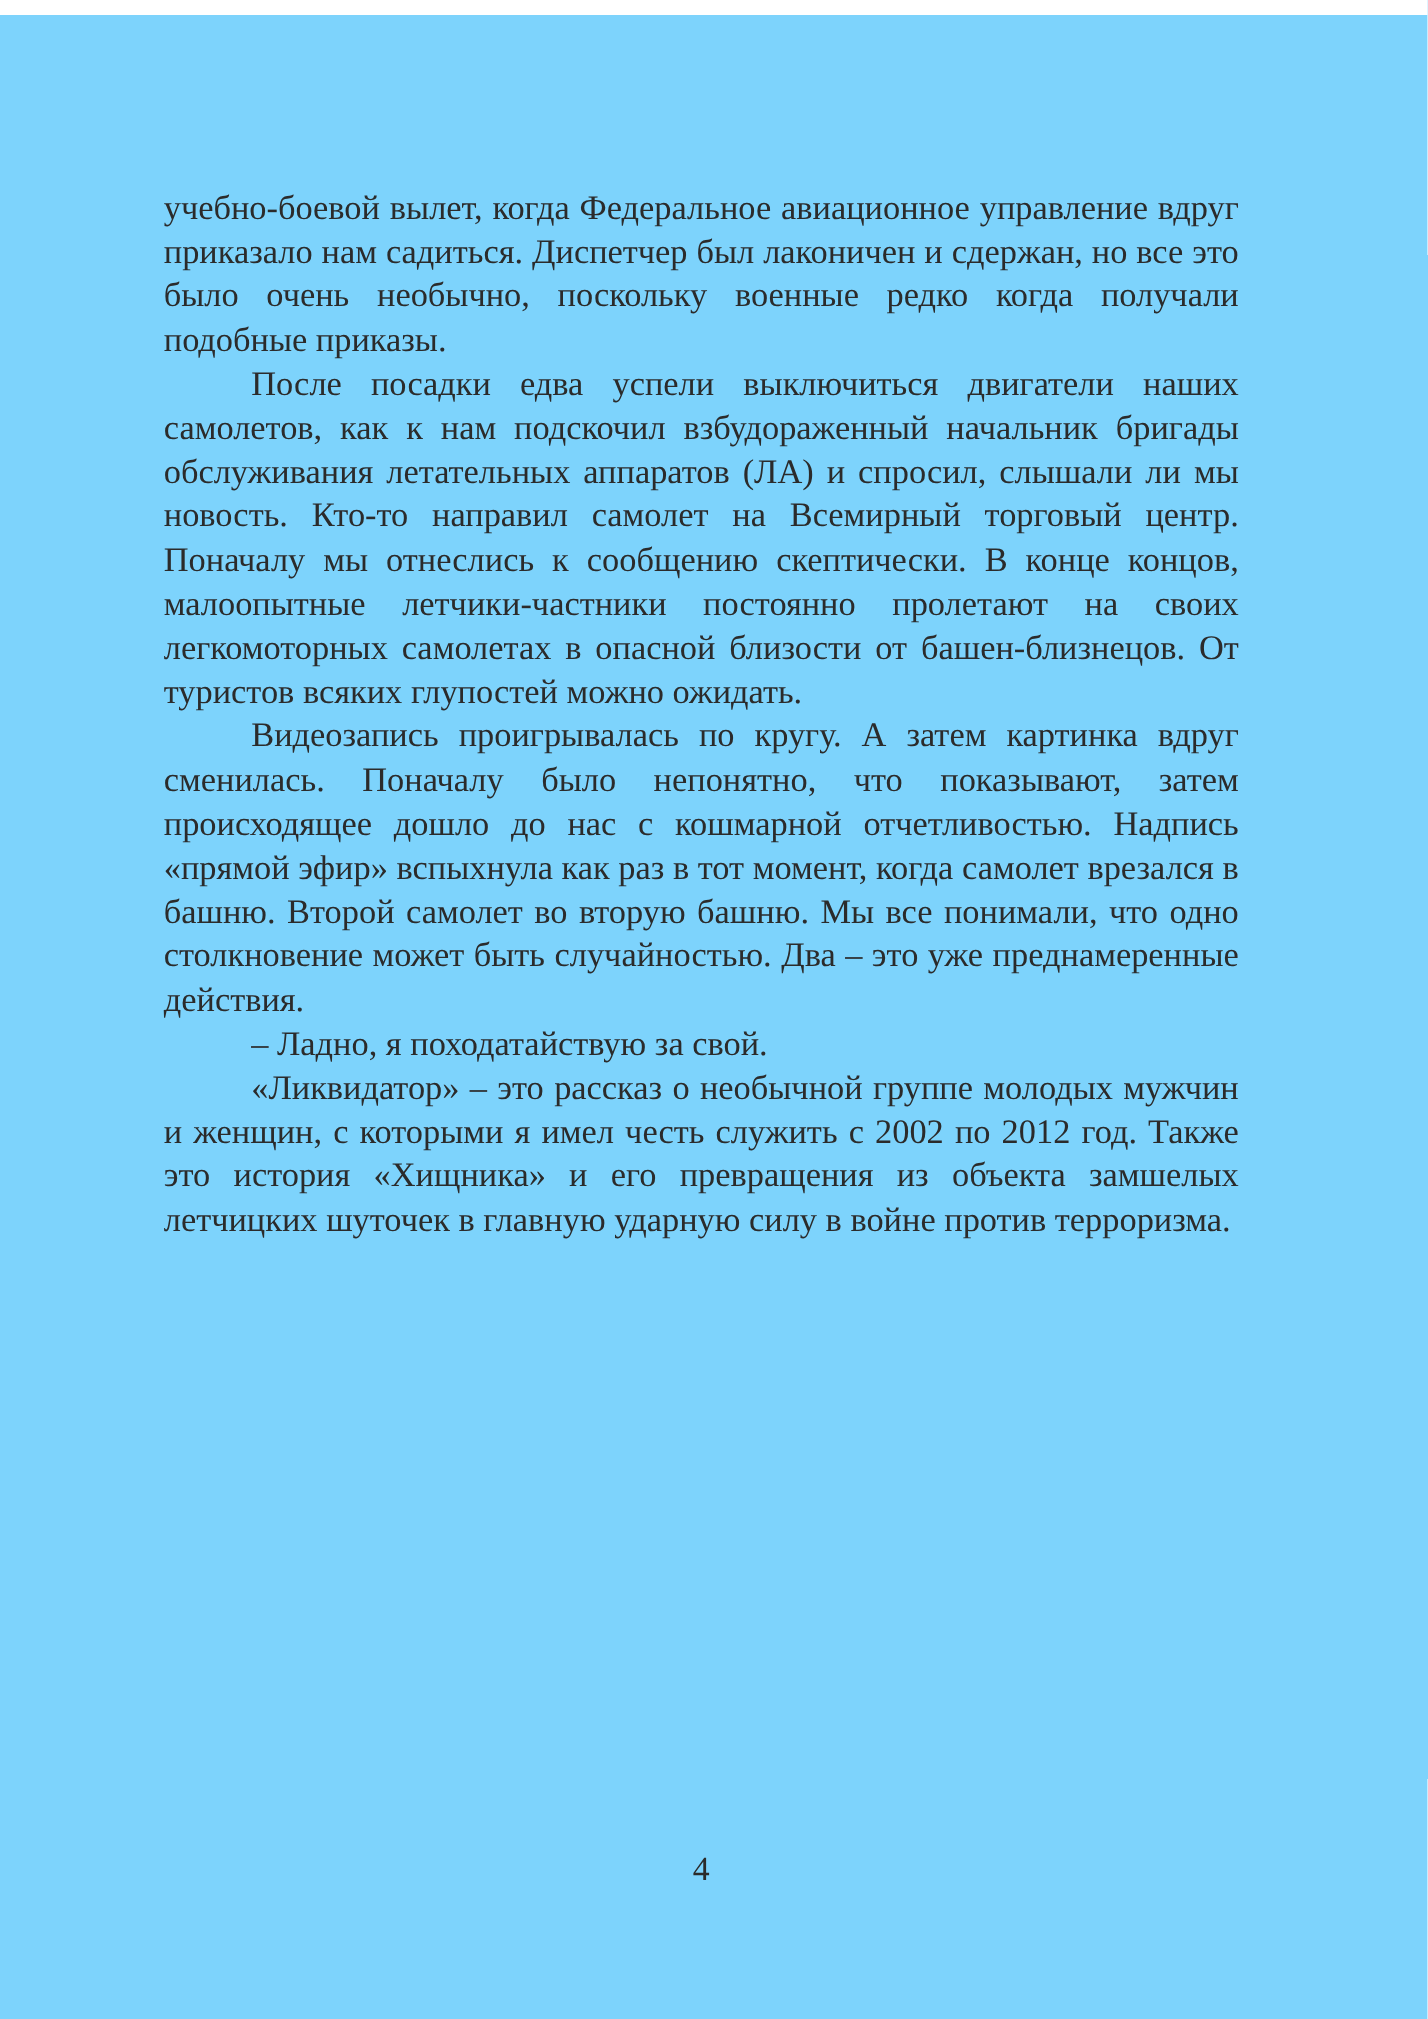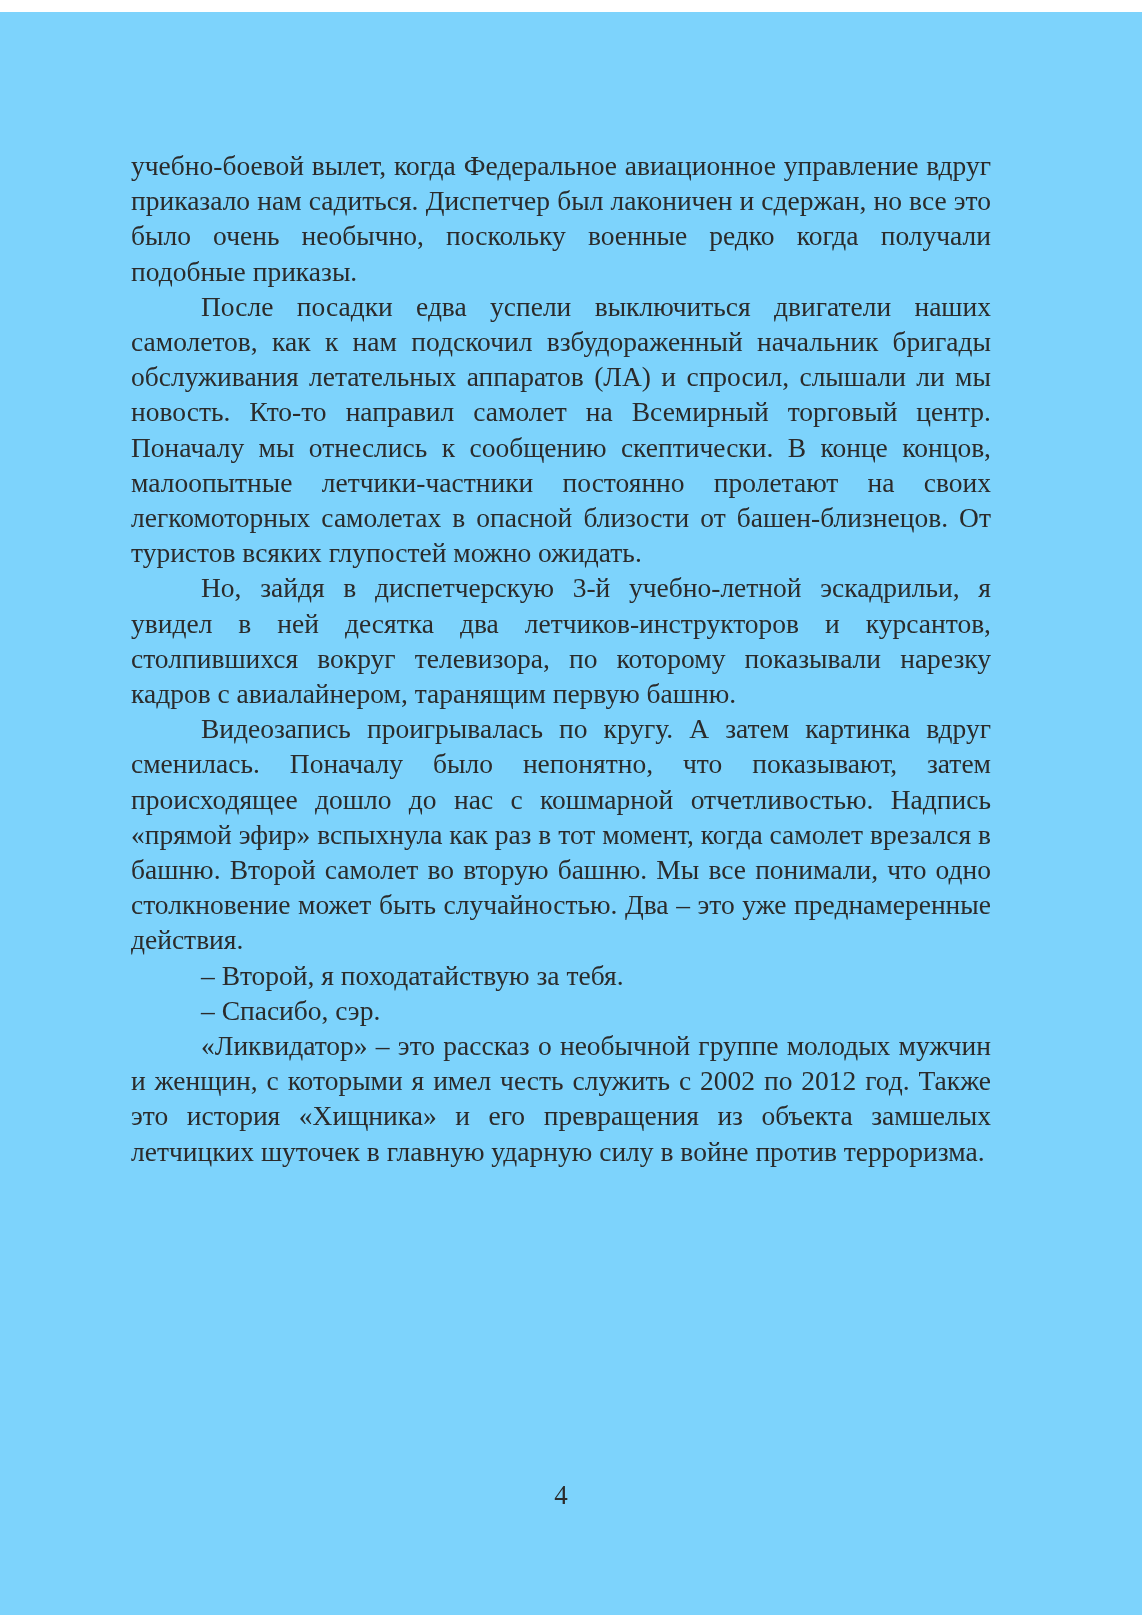--- a/index.html
+++ b/index.html
@@ -39,20 +39,18 @@
     color: #2b2b2b;
   }
 </style>
 </head>
 <body>
 
 <div class="page">
   <div class="text-block">
       <p class="para">учебно-боевой вылет, когда Федеральное авиационное управление вдруг приказало нам садиться. Диспетчер был лаконичен и сдержан, но все это было очень необычно, поскольку военные редко когда получали подобные приказы.</p>
       <p class="para indent">После посадки едва успели выключиться двигатели наших самолетов, как к нам подскочил взбудораженный начальник бригады обслуживания летательных аппаратов (ЛА) и спросил, слышали ли мы новость. Кто-то направил самолет на Всемирный торговый центр. Поначалу мы отнеслись к сообщению скептически. В конце концов, малоопытные летчики-частники постоянно пролетают на своих легкомоторных самолетах в опасной близости от башен-близнецов. От туристов всяких глупостей можно ожидать.</p>
-      <p class="para indent">Но, зайдя в диспетчерскую 3-й учебно-летной эскадрильи, я увидел в ней десятка два летчиков-инструкторов и курсантов, столпившихся вокруг телевизора, по которому показывали нарезку кадров с авиалайнером, таранящим первую башню.</p>
       <p class="para indent">Видеозапись проигрывалась по кругу. А затем картинка вдруг сменилась. Поначалу было непонятно, что показывают, затем происходящее дошло до нас с кошмарной отчетливостью. Надпись «прямой эфир» вспыхнула как раз в тот момент, когда самолет врезался в башню. Второй самолет во вторую башню. Мы все понимали, что одно столкновение может быть случайностью. Два – это уже преднамеренные действия.</p>
-      <p class="para indent">– Второй, я походатайствую за тебя.</p>
-      <p class="para indent">– Спасибо, сэр.</p>
+      <p class="para indent">– Ладно, я походатайствую за свой.</p>
       <p class="para indent">«Ликвидатор» – это рассказ о необычной группе молодых мужчин и женщин, с которыми я имел честь служить с 2002 по 2012 год. Также это история «Хищника» и его превращения из объекта замшелых летчицких шуточек в главную ударную силу в войне против терроризма.</p>
     </div>
   <div class="page-number">4</div>
 </div>
 
 </body></html>

